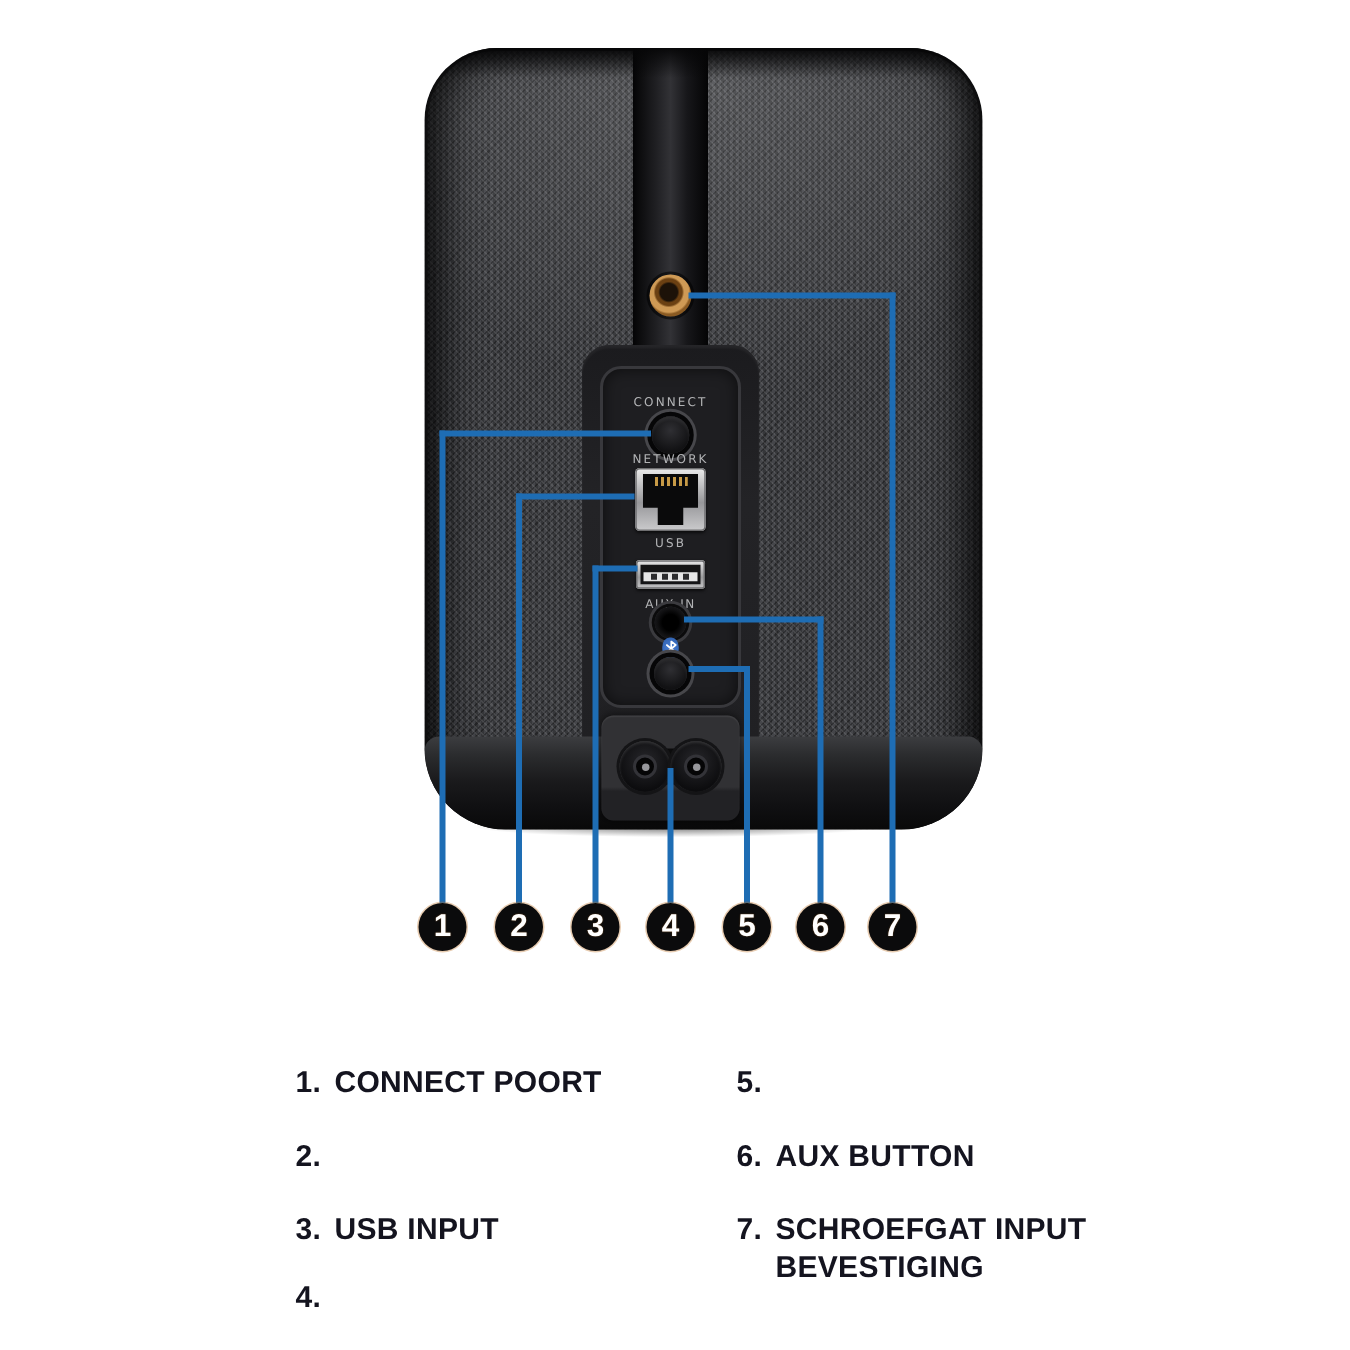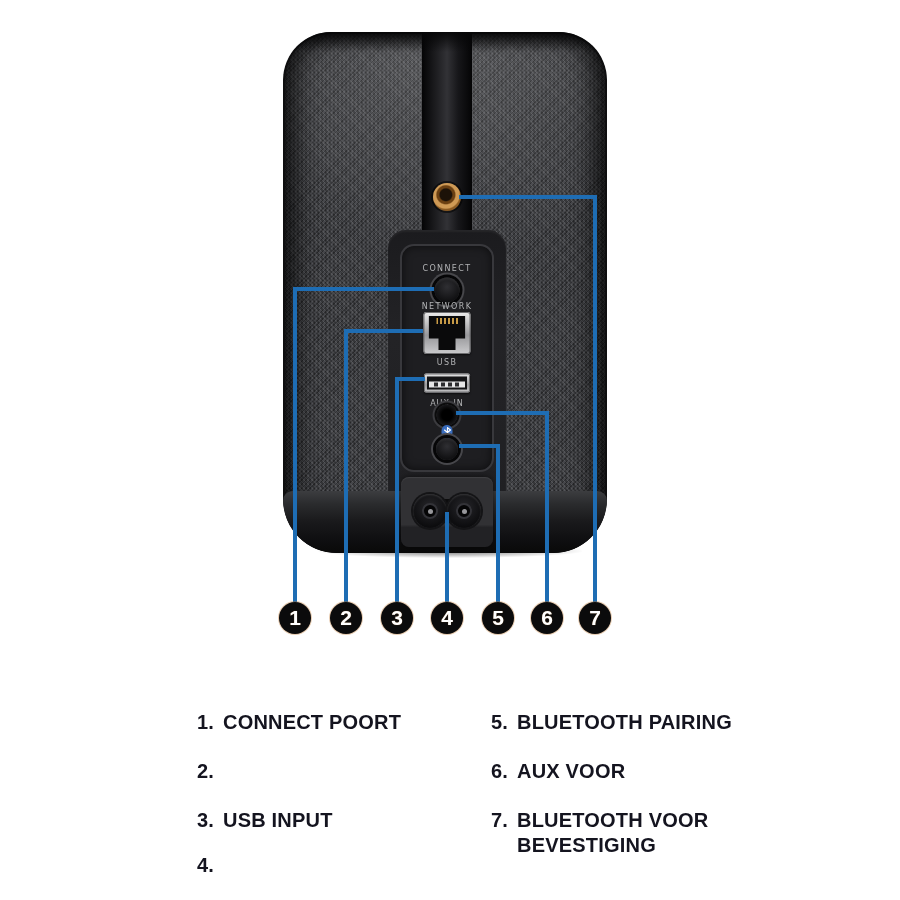--- a/index.html
+++ b/index.html
@@ -2,21 +2,21 @@
 <html><head>
 <meta charset="utf-8">
 <style>
   * { margin:0; padding:0; box-sizing:border-box; }
   body { background:#fff; font-family:"Liberation Sans", sans-serif; }
   #canvas { position:relative; width:900px; height:900px; background:#ffffff; overflow:hidden; }
 
   
   .ground-shadow { position:absolute; left:318px; top:544px; width:264px; height:14px;
     background:radial-gradient(ellipse at 50% 50%, rgba(0,0,0,.55), rgba(0,0,0,0) 72%); }
-  .speaker { position:absolute; left:283px; top:32px; width:324px; height:521px;
+  .speaker { position:absolute; left:283px; top:32px; width:372px; height:521px;
     border-radius:48px 48px 54px 54px;
     background-color:#3c3d40;
     background-image:
       radial-gradient(130% 80% at 50% 0%, rgba(255,255,255,.16), rgba(255,255,255,0) 55%),
       repeating-linear-gradient(45deg, rgba(255,255,255,.09) 0 1px, rgba(255,255,255,0) 1px 3px),
       repeating-linear-gradient(-45deg, rgba(0,0,0,.30) 0 1px, rgba(0,0,0,0) 1px 3px),
       repeating-linear-gradient(90deg, #45464a 0 2px, #36373a 2px 4px);
     box-shadow: inset 0 0 0 2px #0e0e0f,
                 inset 18px 0 28px -8px rgba(0,0,0,.88),
                 inset -18px 0 28px -8px rgba(0,0,0,.88),
@@ -192,27 +192,26 @@
   </div>
   <div class="legend-item" style="left:197px; top:808px">
     <span class="legend-num">3.</span>
     <span>USB INPUT</span>
   </div>
   <div class="legend-item" style="left:197px; top:853px">
     <span class="legend-num">4.</span>
   </div>
   <div class="legend-item" style="left:491px; top:710px">
     <span class="legend-num">5.</span>
-    <span>BLUETOOTH PAIRING</span>
   </div>
   <div class="legend-item" style="left:491px; top:759px">
     <span class="legend-num">6.</span>
-    <span>AUX VOOR</span>
+    <span>AUX BUTTON</span>
   </div>
   <div class="legend-item" style="left:491px; top:808px">
     <span class="legend-num">7.</span>
     <span>
-      <span>BLUETOOTH VOOR</span><br>
+      <span>SCHROEFGAT INPUT</span><br>
       <span>BEVESTIGING</span>
     </span>
   </div>
 
 </div>
 
 </body></html>

